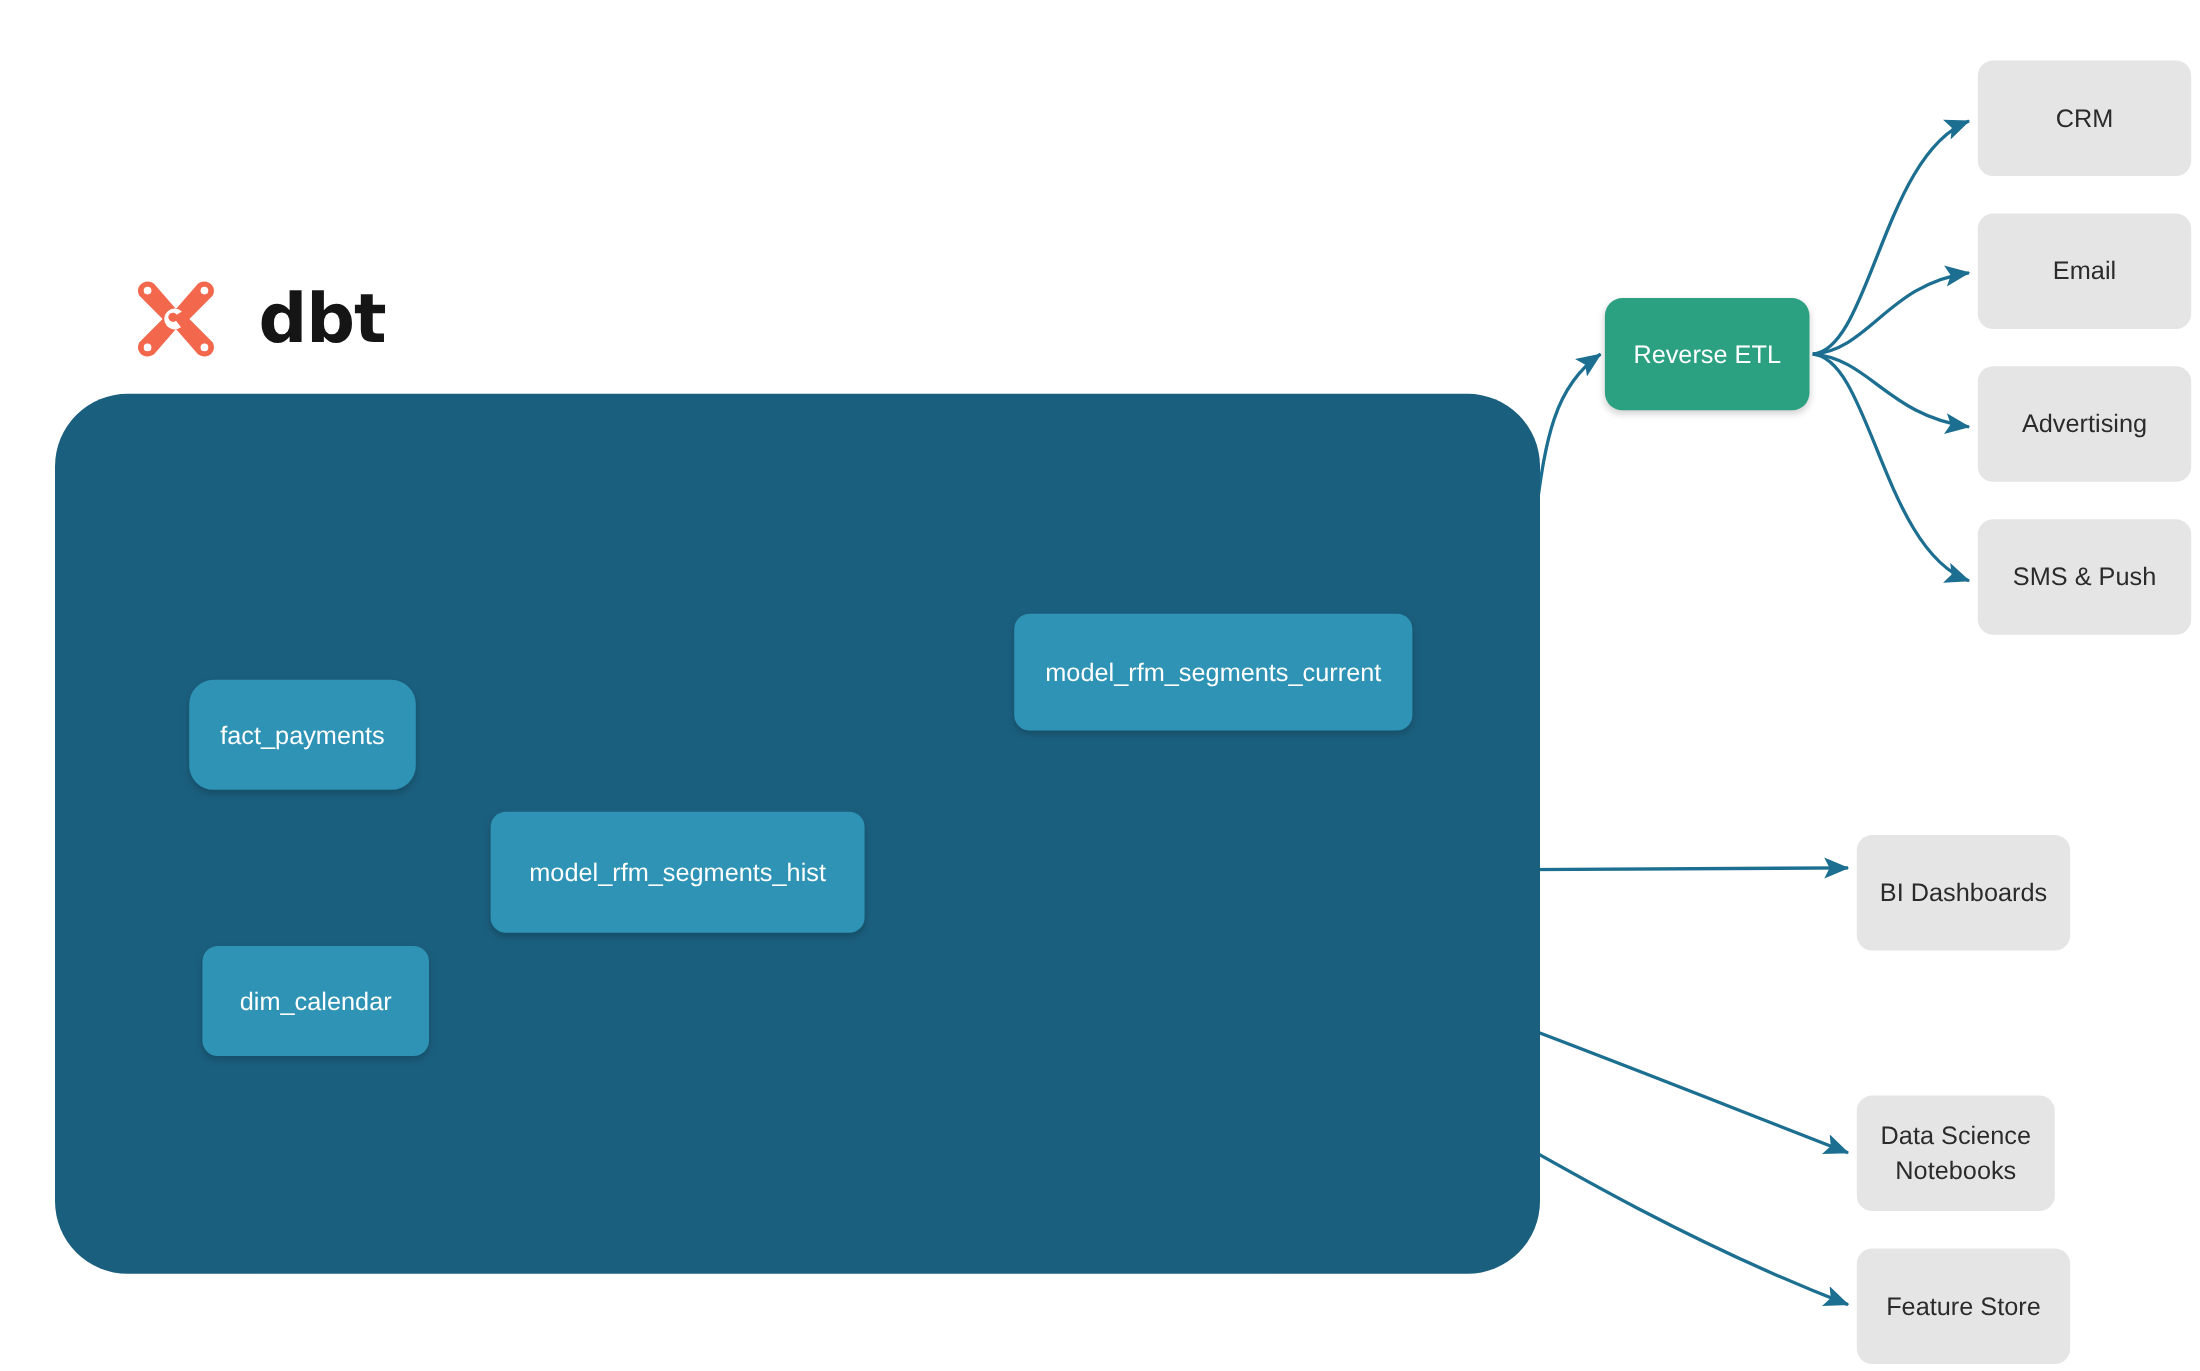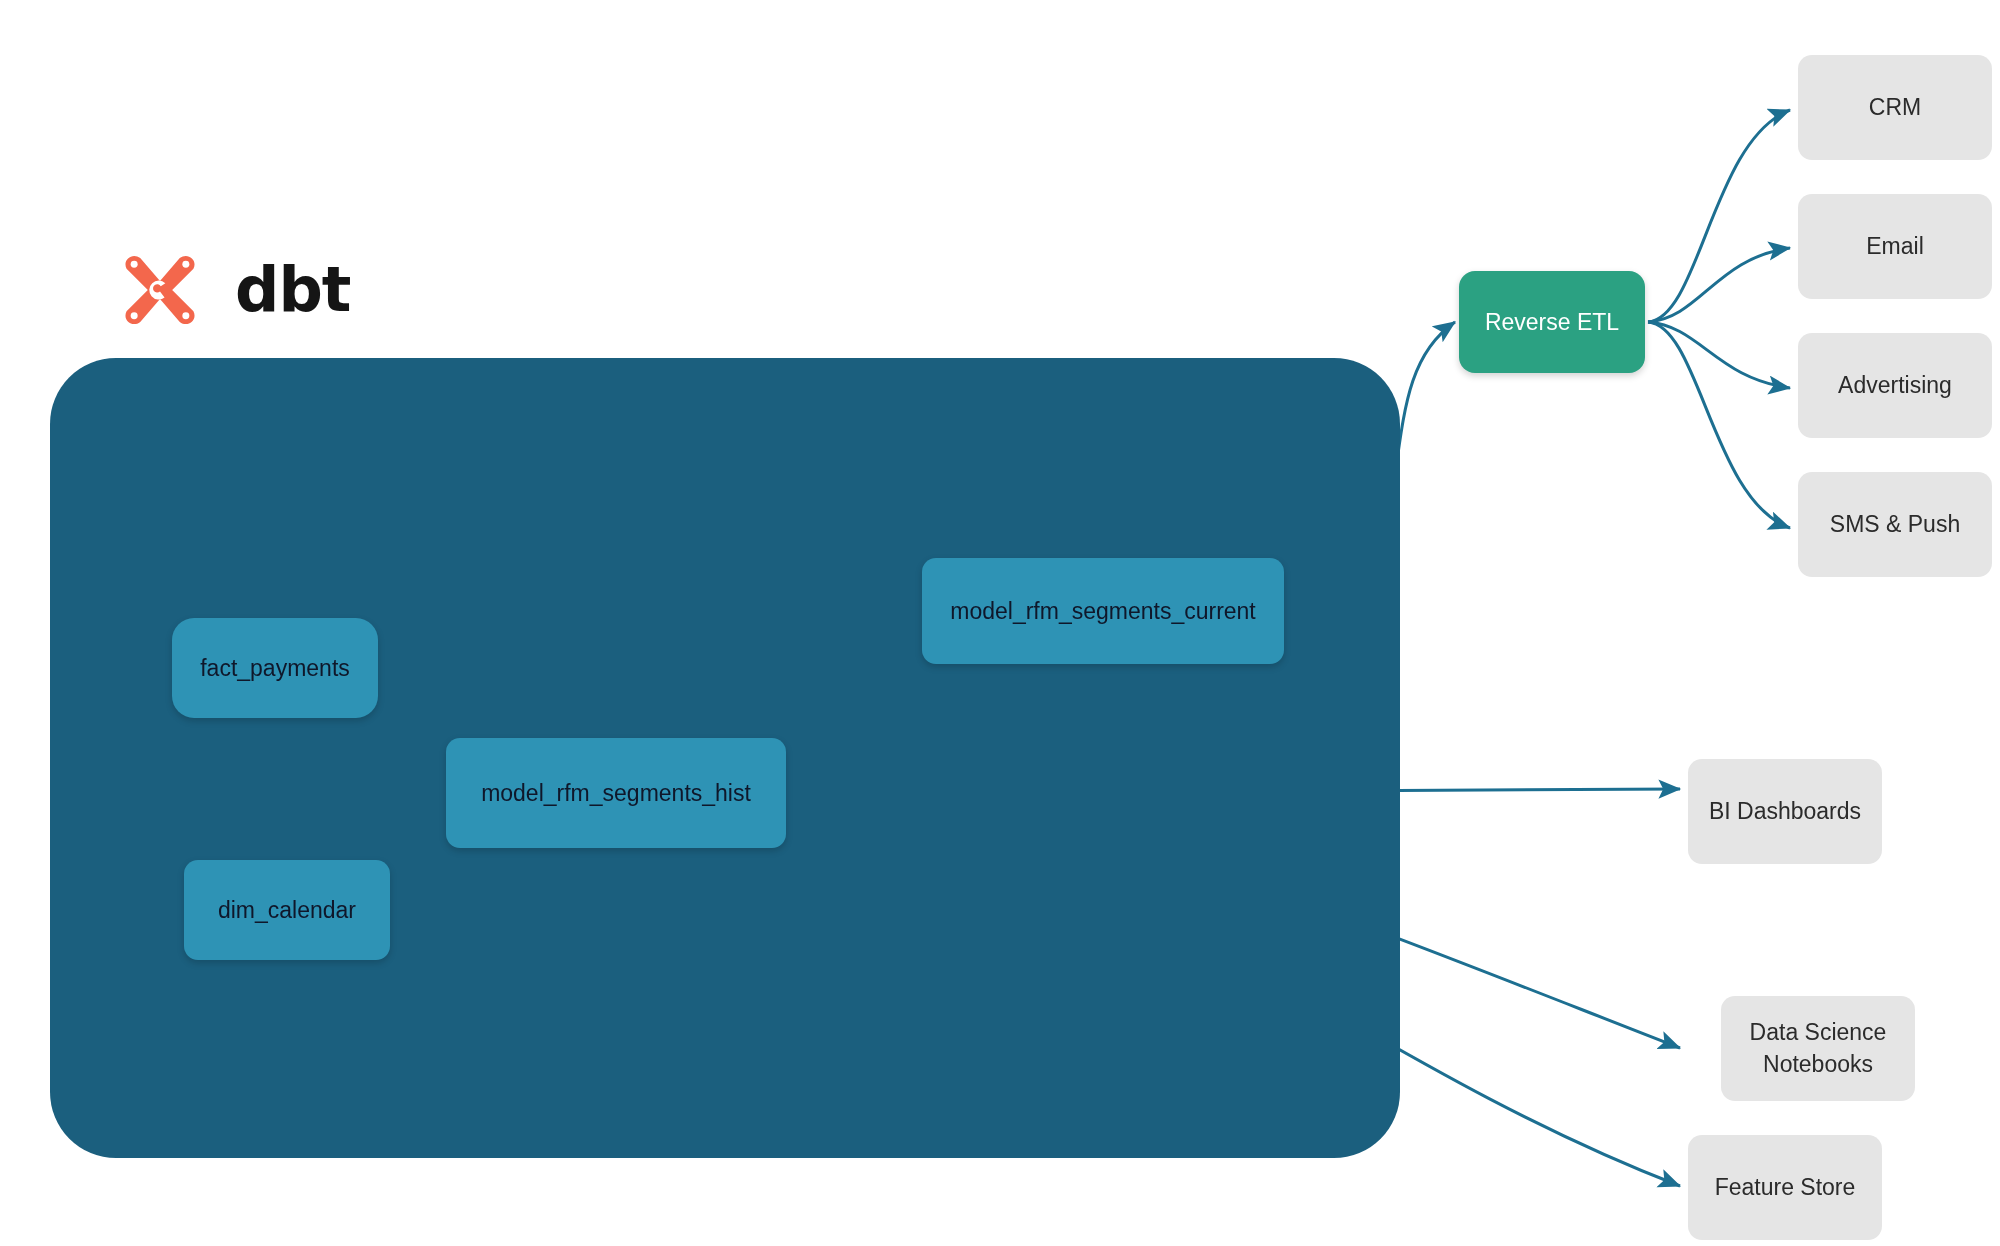--- a/index.html
+++ b/index.html
@@ -63,21 +63,21 @@
     box-sizing: border-box;
     display: flex;
     align-items: center;
     justify-content: center;
     text-align: center;
     border-radius: 14px;
     padding: 0 18px;
   }
   .node-model {
     background: #2e93b5;
-    color: #0f172a;
+    color: #ffffff;
     font-size: 23px;
     box-shadow: 0 3px 7px rgba(0,0,0,0.18);
   }
   .node-etl {
     background: #2ba182;
     color: #ffffff;
     font-size: 23px;
     border-radius: 16px;
     box-shadow: 0 3px 7px rgba(0,0,0,0.18);
   }
@@ -93,21 +93,21 @@
   #n-dim       { left: 184px;  top: 860px;  width: 206px; height: 100px; }
   #n-hist      { left: 446px;  top: 738px;  width: 340px; height: 110px; }
   #n-current   { left: 922px;  top: 558px;  width: 362px; height: 106px; }
   #n-etl       { left: 1459px; top: 271px;  width: 186px; height: 102px; }
 
   #d-crm       { left: 1798px; top: 55px;   width: 194px; height: 105px; }
   #d-email     { left: 1798px; top: 194px;  width: 194px; height: 105px; }
   #d-ads       { left: 1798px; top: 333px;  width: 194px; height: 105px; }
   #d-sms       { left: 1798px; top: 472px;  width: 194px; height: 105px; text-align: center; }
   #d-bi        { left: 1688px; top: 737px;  width: 194px; height: 105px; margin-top: 22px; }
-  #d-ds        { left: 1688px; top: 996px;  width: 194px; height: 105px; margin-left: 33px; }
+  #d-ds        { left: 1688px; top: 996px;  width: 180px; height: 105px; }
   #d-fs        { left: 1688px; top: 1135px; width: 194px; height: 105px; }
 </style>
 </head>
 <body>
 
 <div id="canvas">
 
   <svg id="edges" viewBox="0 0 2000 1246">
     <defs>
       <marker id="ah-out" markerWidth="9" markerHeight="9" refX="7.2" refY="3.2" orient="auto" markerUnits="strokeWidth">

